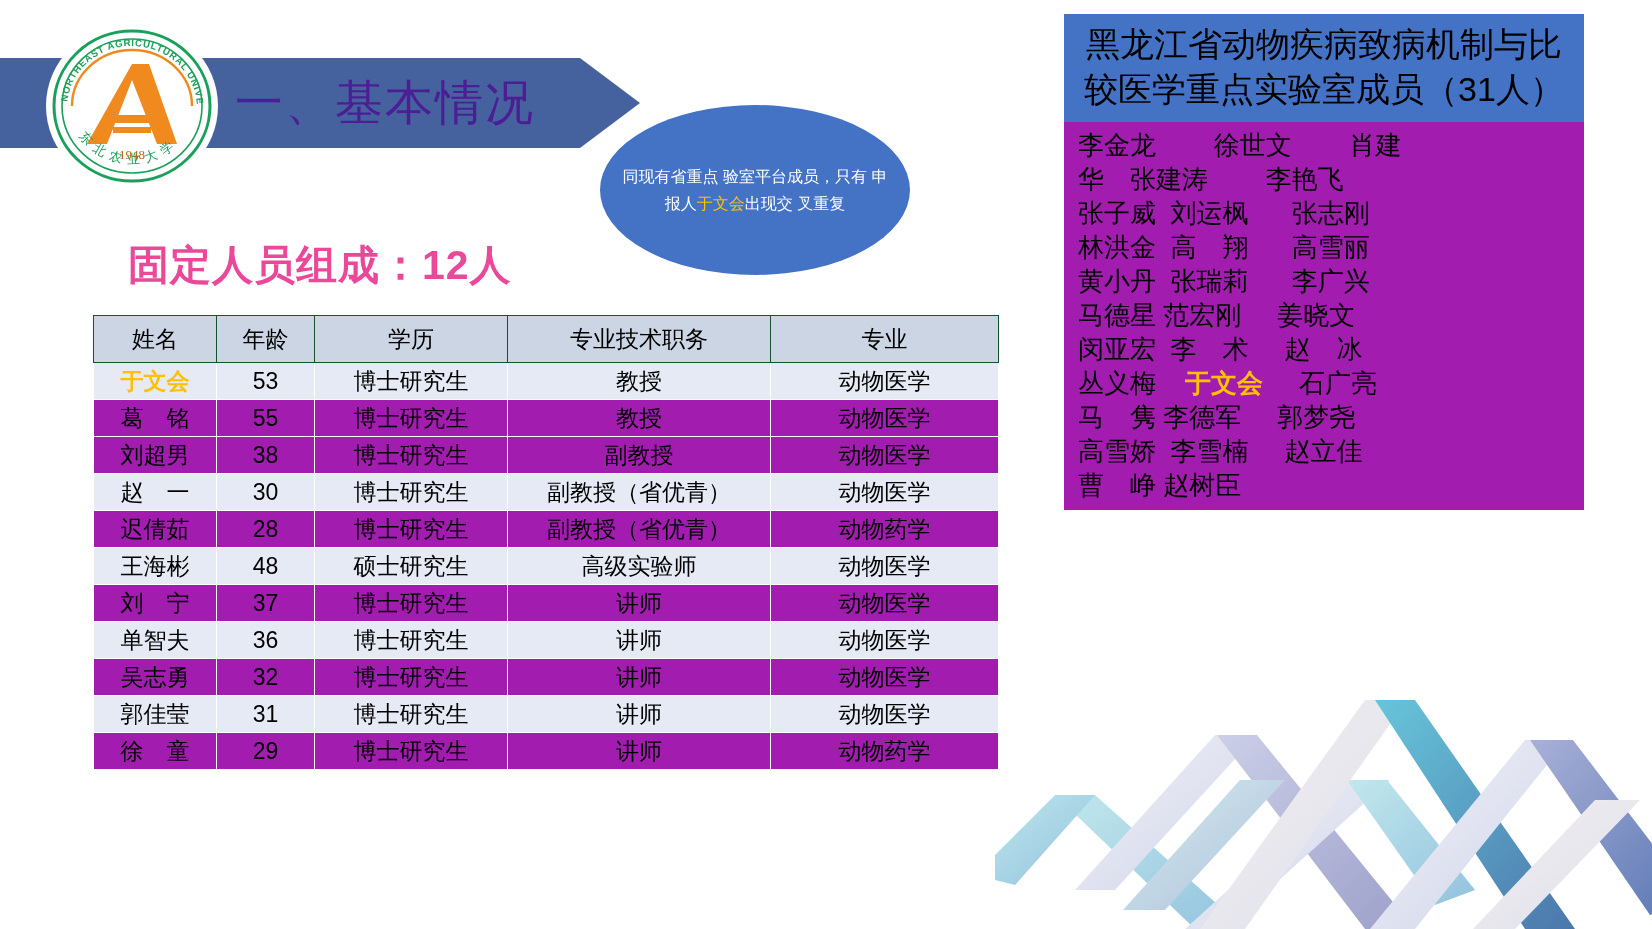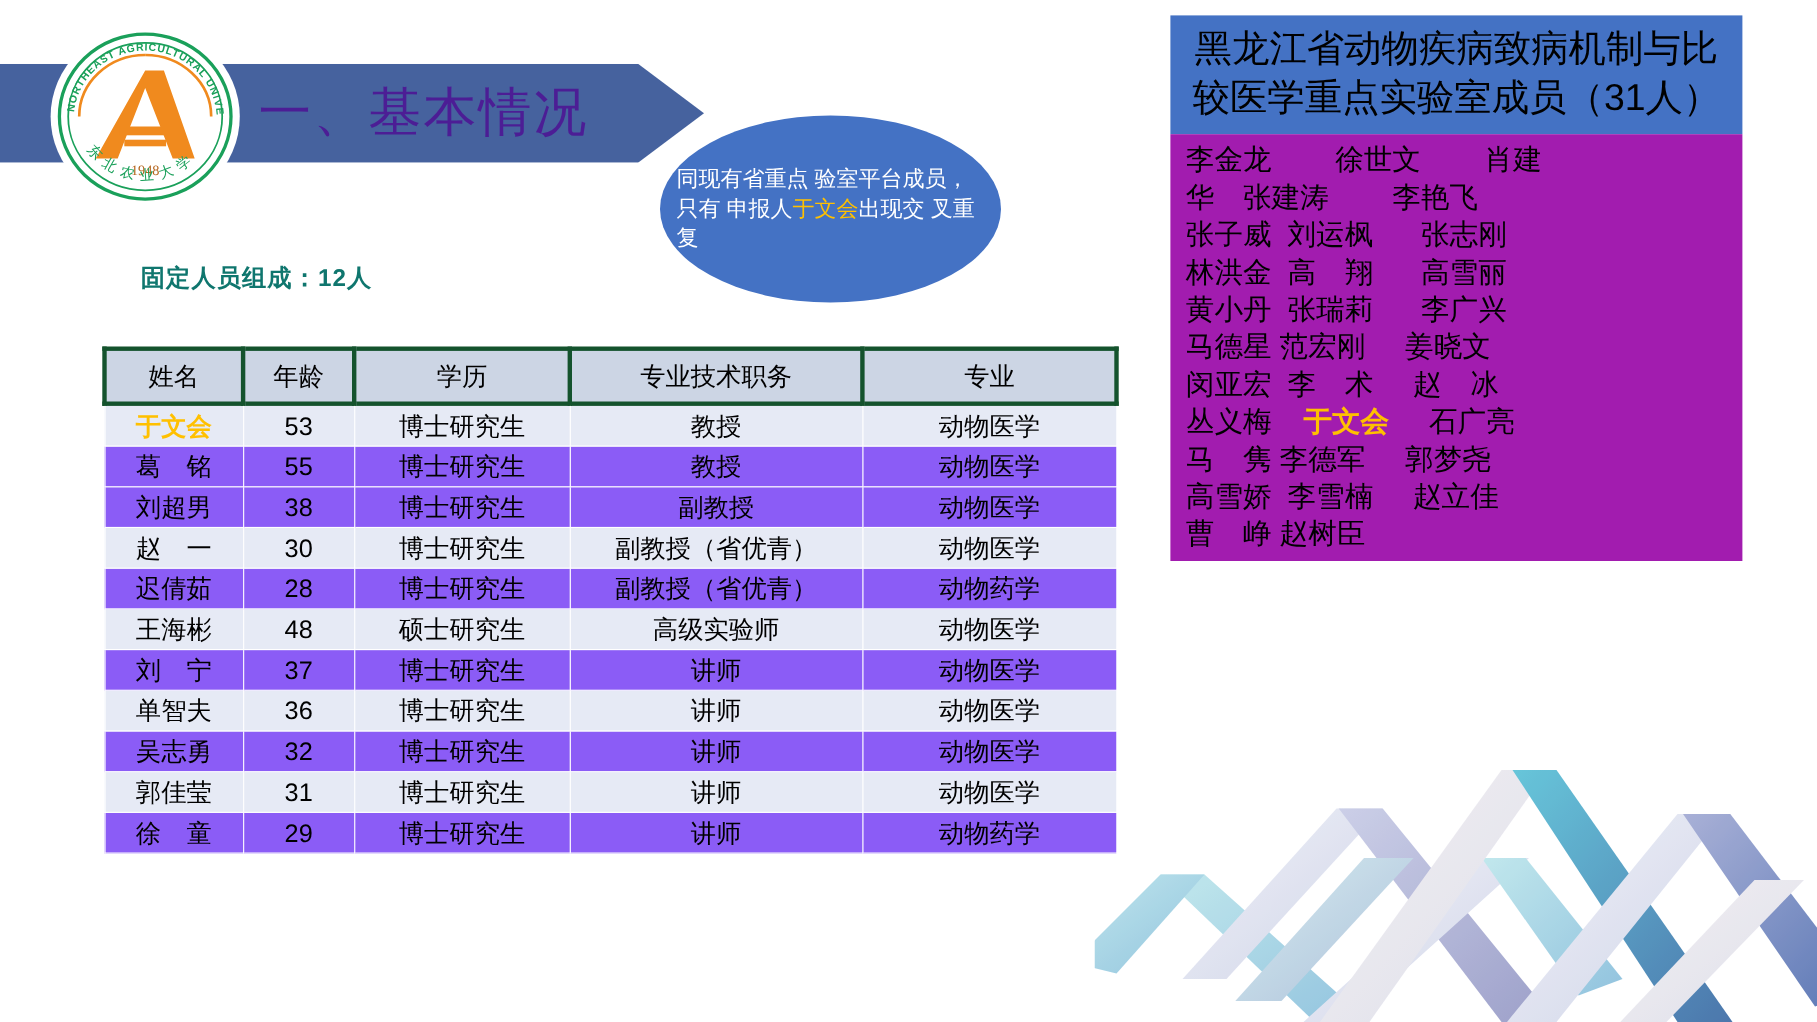--- a/index.html
+++ b/index.html
@@ -28,51 +28,51 @@
   
   #logo{position:absolute;left:45px;top:22px;width:175px;height:168px;}
 
   
   #callout{
     position:absolute;left:600px;top:105px;width:310px;height:170px;
     background:#4472c4;border-radius:50%;
     display:flex;align-items:center;justify-content:center;
   }
   #callout-text{
-    color:#ffffff;font-size:20px;line-height:27px;
+    color:#ffffff;font-size:16px;line-height:27px;text-align:center;
     width:280px;
   }
   #callout-text .hl{color:#ffc000;}
 
   
   #subtitle{
     position:absolute;left:128px;top:238px;
-    font-size:22px;font-weight:bold;color:#0f766e;white-space:nowrap;
+    font-size:41px;font-weight:bold;color:#ec4899;white-space:nowrap;
     letter-spacing:1px;
   }
 
   
   #left-table{
     position:absolute;left:93px;top:315px;width:890px;
     border-collapse:collapse;table-layout:fixed;
   }
   #left-table .tbl-title{
     background:#4472c4;color:#ffffff;font-size:30px;
     height:48px;text-align:center;font-weight:normal;letter-spacing:1px;
   }
   #left-table th.col{
     background:#ccd5e4;color:#000000;font-size:23px;font-weight:normal;
-    height:44px;text-align:center;border:4px solid #14532d;
+    height:44px;text-align:center;border:1px solid #14532d;
   }
   #left-table td{
     font-size:23px;text-align:center;height:34px;
     border:1px solid #ffffff;color:#000000;
   }
   #left-table tr.odd td{background:#e6eaf5;}
-  #left-table tr.even td{background:#8b5cf6;}
+  #left-table tr.even td{background:#a21caf;}
   #left-table td.hl{color:#ffc000;font-weight:bold;}
   .c-name{width:120px;}
   .c-age{width:95px;}
   .c-edu{width:190px;}
   .c-title{width:260px;}
   .c-major{width:225px;}
 
   
   #right-panel{position:absolute;left:1064px;top:14px;width:520px;}
   #right-header{

